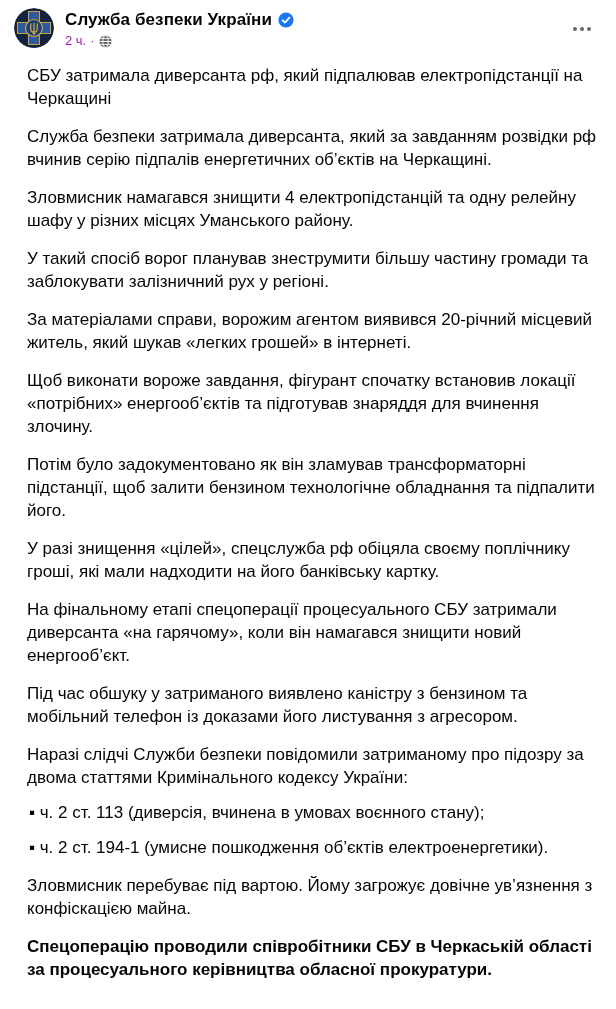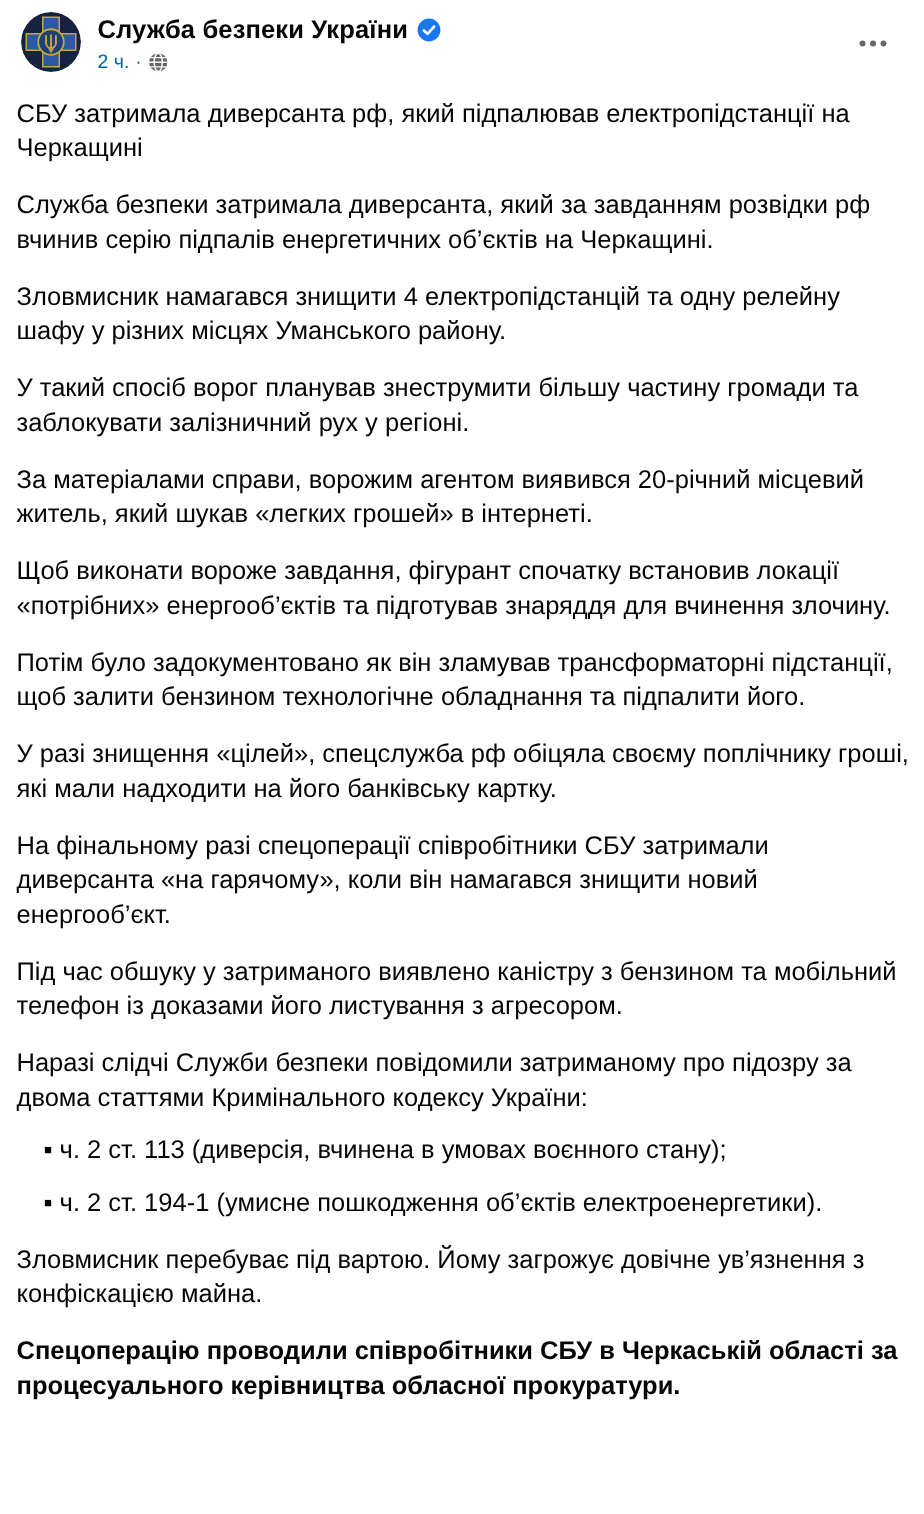--- a/index.html
+++ b/index.html
@@ -8,29 +8,29 @@
     font-family:"Liberation Sans","DejaVu Sans",sans-serif;color:#050505;
     overflow:hidden;box-sizing:border-box;
   }
   
   .post-header{display:flex;align-items:flex-start;padding:8px 24px 0 14px;position:relative;text-align:right;}
   .avatar{width:40px;height:40px;border-radius:50%;overflow:hidden;flex:0 0 40px;display:block;cursor:pointer;}
   .header-text{margin-left:11px;padding-top:1px;min-width:0;}
   .name-row{display:flex;align-items:center;line-height:21px;}
   .page-name{font-size:17px;font-weight:700;color:#050505;letter-spacing:.1px;cursor:pointer;}
   .verified{margin-left:6px;display:inline-flex;align-items:center;}
-  .meta-row{display:flex;align-items:center;margin-top:3px;font-size:13px;color:#0369a1;line-height:16px;}
+  .meta-row{display:flex;align-items:center;margin-top:3px;font-size:13px;color:#a21caf;line-height:16px;}
   .meta-row .sep{margin:0 4px;}
   .globe{display:inline-flex;align-items:center;margin-top:1px;}
   .more-btn{position:absolute;top:18px;right:22px;width:24px;height:24px;display:flex;
     align-items:center;justify-content:center;border:none;background:transparent;cursor:pointer;
     border-radius:50%;padding:0;}
   
   .post-body{padding:15px 10px 10px 11px;font-size:17px;line-height:23px;color:#050505;}
-  .post-body p{margin:0 0 15px 0;}
+  .post-body p{margin:0 0 15px 16px;}
   .post-body p.tight{margin-bottom:0;}
   .post-body p.bullet{margin:12px;text-indent:6px;}
   .post-body p.bullet.last{margin-bottom:15px;}
   .post-body p:last-child{margin-bottom:0;font-weight:bold;}
 </style>
 </head>
 <body>
 
 <div class="screen">
 
@@ -92,21 +92,21 @@
 
   <div class="post-body">
     <p>СБУ затримала диверсанта рф, який підпалював електропідстанції на Черкащині</p>
     <p>Служба безпеки затримала диверсанта, який за завданням розвідки рф вчинив серію підпалів енергетичних об’єктів на Черкащині.</p>
     <p>Зловмисник намагався знищити 4 електропідстанцій та одну релейну шафу у різних місцях Уманського району.</p>
     <p>У такий спосіб ворог планував знеструмити більшу частину громади та заблокувати залізничний рух у регіоні.</p>
     <p>За матеріалами справи, ворожим агентом виявився 20-річний місцевий житель, який шукав «легких грошей» в інтернеті.</p>
     <p>Щоб виконати вороже завдання, фігурант спочатку встановив локації «потрібних» енергооб’єктів та підготував знаряддя для вчинення злочину.</p>
     <p>Потім було задокументовано як він зламував трансформаторні підстанції, щоб залити бензином технологічне обладнання та підпалити його.</p>
     <p>У разі знищення «цілей», спецслужба рф обіцяла своєму поплічнику гроші, які мали надходити на його банківську картку.</p>
-    <p>На фінальному разі спецоперації співробітники СБУ затримали диверсанта «на гарячому», коли він намагався знищити новий енергооб’єкт.</p>
+    <p>На фінальному етапі спецоперації процесуального СБУ затримали диверсанта «на гарячому», коли він намагався знищити новий енергооб’єкт.</p>
     <p>Під час обшуку у затриманого виявлено каністру з бензином та мобільний телефон із доказами його листування з агресором.</p>
     <p class="tight">Наразі слідчі Служби безпеки повідомили затриманому про підозру за двома статтями Кримінального кодексу України:</p>
     <p class="bullet">▪ ч. 2 ст. 113 (диверсія, вчинена в умовах воєнного стану);</p>
     <p class="bullet last">▪ ч. 2 ст. 194-1 (умисне пошкодження об’єктів електроенергетики).</p>
     <p>Зловмисник перебуває під вартою. Йому загрожує довічне ув’язнення з конфіскацією майна.</p>
     <p>Спецоперацію проводили співробітники СБУ в Черкаській області за процесуального керівництва обласної прокуратури.</p>
   </div>
 
 </div>
 

